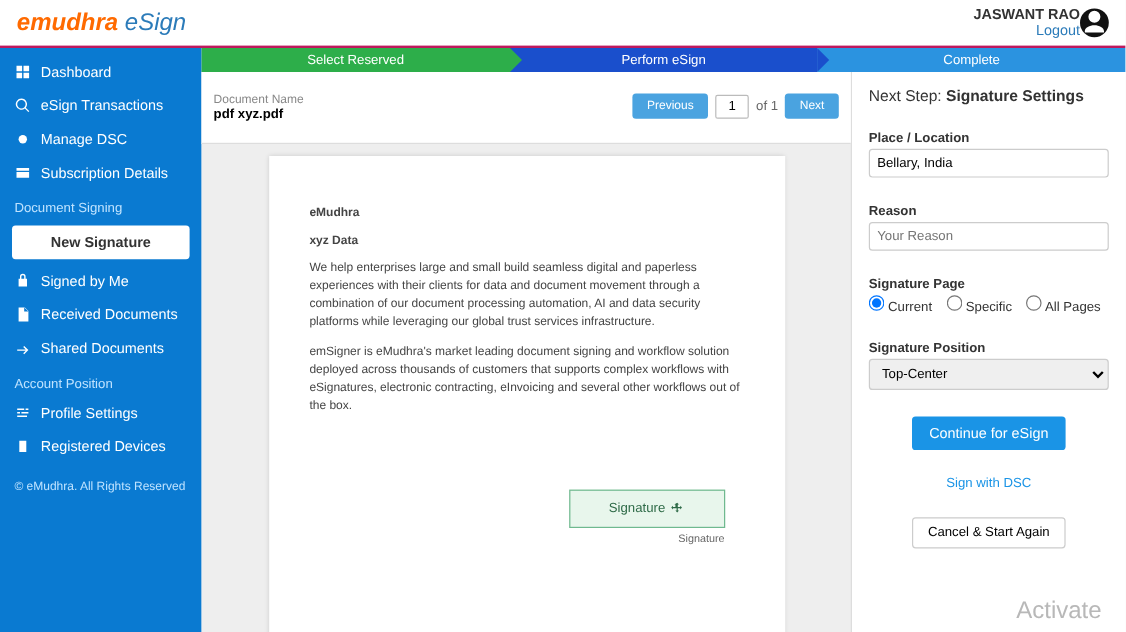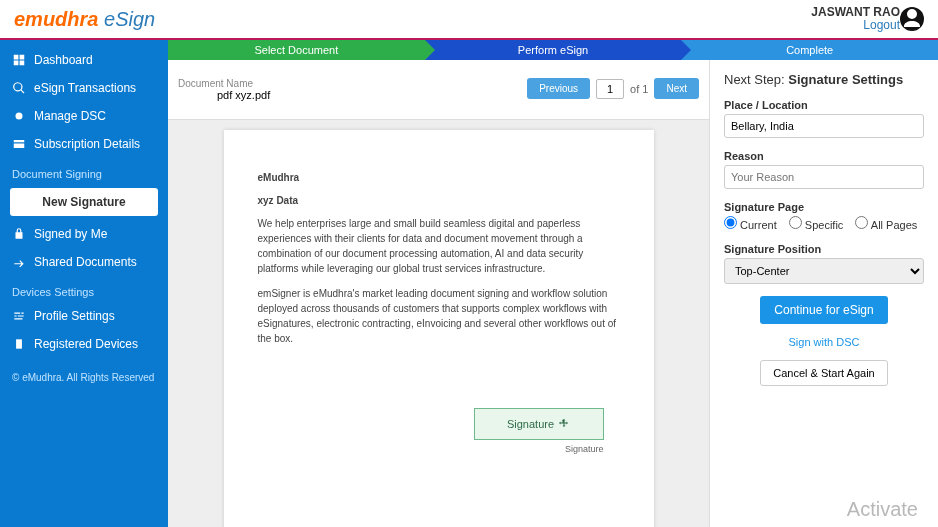--- a/index.html
+++ b/index.html
@@ -54,21 +54,21 @@
   .page-input { width: 28px; text-align: center; font-size: 11px; border: 1px solid #bbb; border-radius: 2px; padding: 3px; }
   .of { color: #666; }
 
   .doc-scroll { flex: 1; overflow-y: scroll; display: flex; justify-content: center; padding: 10px 0 30px; }
   .page { width: 430px; min-height: 420px; background: #fff; box-shadow: 0 0 4px rgba(0,0,0,0.15); padding: 40px 34px; font-size: 10px; color: #444; line-height: 1.5; position: relative; }
   .page h4 { font-size: 10px; margin-bottom: 8px; }
   .page p { margin-bottom: 10px; }
   .sig-box { position: absolute; right: 50px; bottom: 110px; width: 130px; height: 32px; border: 1px solid #6fb98f; background: #e8f6ec; color: #2f6b48; font-size: 11px; display: flex; align-items: center; justify-content: center; gap: 4px; }
   .sig-label { position: absolute; right: 50px; bottom: 94px; font-size: 9px; color: #666; }
 
-  .settings { width: 228px; background: #fff; padding: 12px 14px; font-size: 12px; display: flex; flex-direction: column; gap: 12px; }
+  .settings { width: 228px; background: #fff; padding: 12px 14px; font-size: 12px; display: flex; flex-direction: column; gap: 22px; }
   .settings .title { font-size: 13px; font-weight: bold; color: #333; }
   .settings .title .part { font-weight: normal; }
   .settings label { font-size: 11px; font-weight: bold; color: #333; display: block; margin-bottom: 3px; }
   .settings input[type=text], .settings select { width: 100%; padding: 5px 6px; font-size: 11px; border: 1px solid #ccc; border-radius: 3px; }
   .radio-row { display: flex; gap: 12px; font-size: 11px; align-items: center; }
   .radio-row label { font-weight: normal; display: inline; margin: 0; }
   .btn-primary { background: #1a94e6; color: #fff; border: none; border-radius: 3px; padding: 7px 14px; font-size: 12px; cursor: pointer; align-self: center; }
   .link { color: #1a94e6; font-size: 11px; text-align: center; cursor: pointer; }
   .btn-outline { background: #fff; border: 1px solid #ccc; border-radius: 3px; padding: 6px 12px; font-size: 11px; align-self: center; cursor: pointer; }
 
@@ -132,57 +132,63 @@
     <div class="new-sig-btn">New Signature</div>
 
     <div class="item">
       <svg viewBox="0 0 24 24">
           <path d="M12 2a4 4 0 0 0-4 4v3H6v11h12V9h-2V6a4 4 0 0 0-4-4zm-2 4a2 2 0 1 1 4 0v3h-4z"></path>
         </svg>
       <span>Signed by Me</span>
     </div>
     <div class="item">
       <svg viewBox="0 0 24 24">
+          <path d="M6 2h9l5 5v15H6zM14 2v6h6"></path>
+        </svg>
+      <span>Received Documents</span>
+    </div>
+    <div class="item">
+      <svg viewBox="0 0 24 24">
           <path d="M14 9l-1.4 1.4L16.2 14H4v2h12.2l-3.6 3.6L14 21l6-6z"></path>
         </svg>
       <span>Shared Documents</span>
     </div>
 
-    <div class="section">Devices Settings</div>
+    <div class="section">Account Position</div>
     <div class="item">
       <svg viewBox="0 0 24 24">
           <path d="M4 6h10v2H4zm12 0h4v2h-4zM4 11h4v2H4zm6 0h10v2H10zM4 16h14v2H4zm16 0h0"></path>
         </svg>
       <span>Profile Settings</span>
     </div>
     <div class="item">
       <svg viewBox="0 0 24 24">
           <path d="M7 4h10v16H7z"></path>
         </svg>
       <span>Registered Devices</span>
     </div>
 
     <div class="copyright">© eMudhra. All Rights Reserved</div>
   </div>
 
   <div class="content">
 
     <div class="stepper">
-      <div class="step s1">Select Document</div>
+      <div class="step s1">Select Reserved</div>
       <div class="step s2">Perform eSign</div>
       <div class="step s3">Complete</div>
     </div>
 
     <div class="workspace">
 
       <div class="doc-wrap">
         <div class="doc-toolbar">
           <div class="docname">
             <div class="lbl">Document Name</div>
-            <div style="font-weight:normal;margin-left:39px;">pdf xyz.pdf</div>
+            <div style="font-weight:bold;">pdf xyz.pdf</div>
           </div>
           <div class="doc-nav">
             <button class="btn btn-blue">Previous</button>
             <input class="page-input" value="1" style="">
             <span class="of">of 1</span>
             <button class="btn btn-blue">Next</button>
           </div>
         </div>
 
         <div class="doc-scroll">

